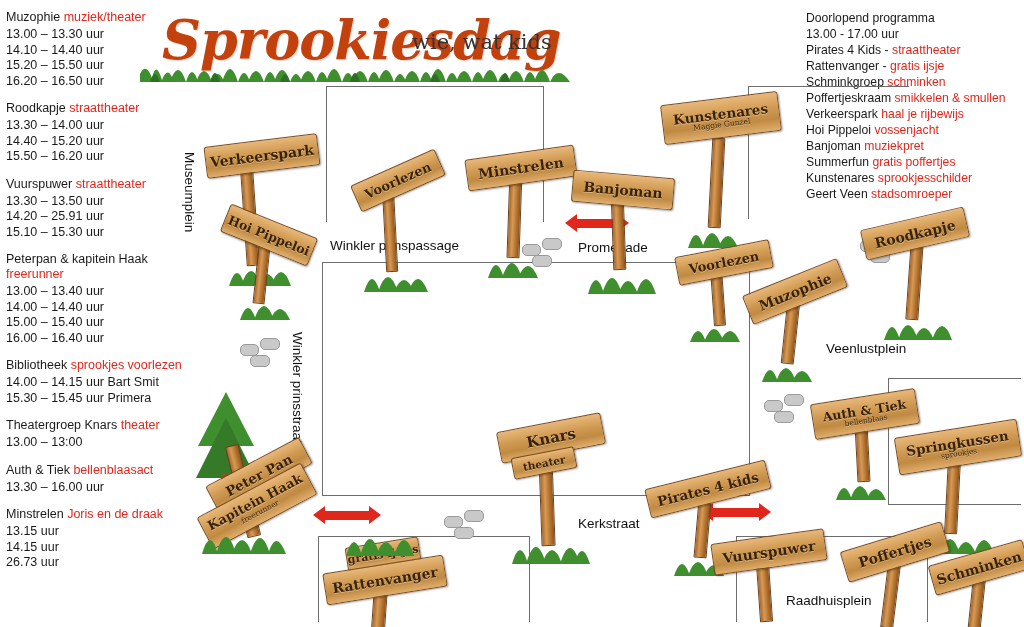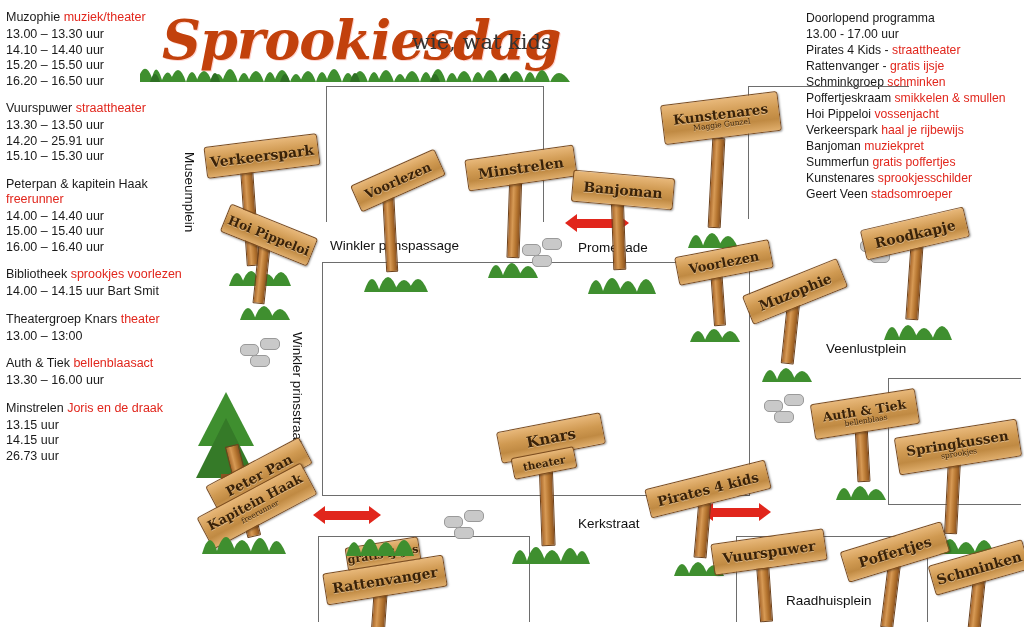--- a/index.html
+++ b/index.html
@@ -124,38 +124,46 @@
   <div class="sched">
 
     <div class="block">
       <div class="head"><span>Muzophie</span> <span class="red">muziek/theater</span></div>
       <div class="line">13.00 – 13.30 uur</div>
       <div class="line">14.10 – 14.40 uur</div>
       <div class="line">15.20 – 15.50 uur</div>
       <div class="line">16.20 – 16.50 uur</div>
     </div>
 
+    <div class="block">
+      <div class="head"><span>Roodkapje</span> <span class="red">straattheater</span></div>
+      <div class="line">13.30 – 14.00 uur</div>
+      <div class="line">14.40 – 15.20 uur</div>
+      <div class="line">15.50 – 16.20 uur</div>
+    </div>
 
     <div class="block">
       <div class="head"><span>Vuurspuwer</span> <span class="red">straattheater</span></div>
       <div class="line">13.30 – 13.50 uur</div>
       <div class="line">14.20 – 25.91 uur</div>
       <div class="line">15.10 – 15.30 uur</div>
     </div>
 
     <div class="block">
       <div class="head"><span>Peterpan &amp; kapitein Haak</span> <span class="red">freerunner</span></div>
+      <div class="line">13.00 – 13.40 uur</div>
       <div class="line">14.00 – 14.40 uur</div>
       <div class="line">15.00 – 15.40 uur</div>
       <div class="line">16.00 – 16.40 uur</div>
     </div>
 
     <div class="block">
       <div class="head"><span>Bibliotheek</span> <span class="red">sprookjes voorlezen</span></div>
       <div class="line">14.00 – 14.15 uur Bart Smit</div>
+      <div class="line">15.30 – 15.45 uur Primera</div>
     </div>
 
     <div class="block">
       <div class="head"><span>Theatergroep Knars</span> <span class="red">theater</span></div>
       <div class="line">13.00 – 13:00</div>
     </div>
 
     <div class="block">
       <div class="head"><span>Auth &amp; Tiek</span> <span class="red">bellenblaasact</span></div>
       <div class="line">13.30 – 16.00 uur</div>
@@ -169,22 +177,22 @@
     </div>
   </div>
 
   <div class="prog">
     <div class="title">Doorlopend programma</div>
     <div class="row">13.00 - 17.00 uur</div>
     <div class="row"><span>Pirates 4 Kids -</span> <span class="red">straattheater</span></div>
     <div class="row"><span>Rattenvanger -</span> <span class="red">gratis ijsje</span></div>
     <div class="row"><span>Schminkgroep</span> <span class="red">schminken</span></div>
     <div class="row"><span>Poffertjeskraam</span> <span class="red">smikkelen &amp; smullen</span></div>
+    <div class="row"><span>Verkeerspark</span> <span class="red">haal je rijbewijs</span></div>
     <div class="row"><span>Hoi Pippeloi</span> <span class="red">vossenjacht</span></div>
-    <div class="row"><span>Verkeerspark</span> <span class="red">haal je rijbewijs</span></div>
     <div class="row"><span>Banjoman</span> <span class="red">muziekpret</span></div>
     <div class="row"><span>Summerfun</span> <span class="red">gratis poffertjes</span></div>
     <div class="row"><span>Kunstenares</span> <span class="red">sprookjesschilder</span></div>
     <div class="row"><span>Geert Veen</span> <span class="red">stadsomroeper</span></div>
   </div>
 
   <div class="block-line" style="left:326px;top:86px;width:216px;height:135px;border-bottom:none;"></div>
 
   <div class="block-line" style="left:748px;top:86px;width:160px;height:132px;border-bottom:none;border-right:none;"></div>
 

